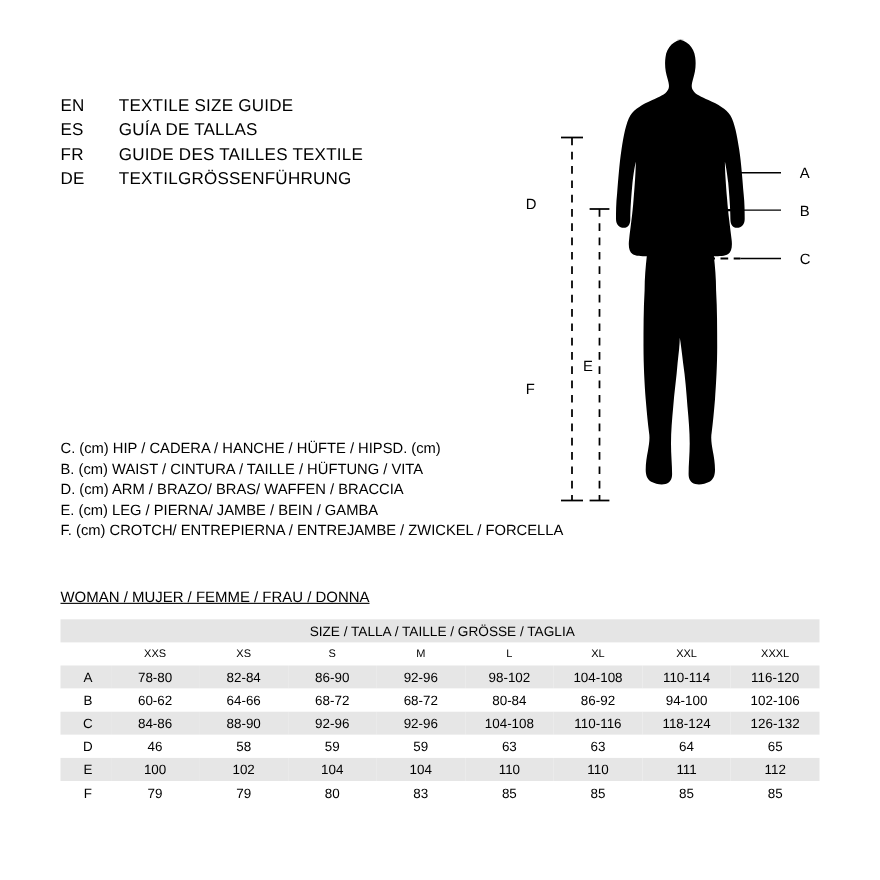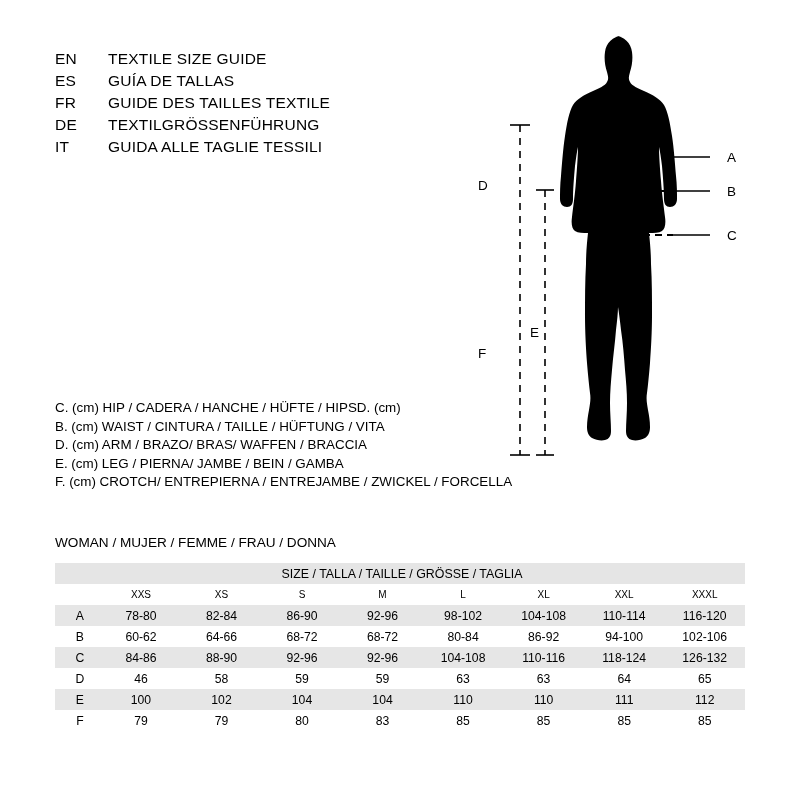--- a/index.html
+++ b/index.html
@@ -35,40 +35,42 @@
     height: 22px;
     font-size: 15.5px;
     letter-spacing: 0.2px;
   }
   .title-lang {
     width: 53px;
     flex: 0 0 53px;
   }
   .title-text {
     white-space: nowrap;
+    margin-top: 38px;
   }
 
   
   .legend-block {
     position: absolute;
     left: 55px;
     top: 400px;
     width: 470px;
   }
   .legend-row {
     font-size: 13.4px;
     height: 18.6px;
     white-space: nowrap;
   }
   .legend-gender {
     position: absolute;
     left: 55px;
     top: 535px;
     font-size: 13.6px;
     white-space: nowrap;
+    text-decoration: underline;
   }
 
   
   .table-wrap {
     position: absolute;
     left: 55px;
     top: 563px;
     width: 690px;
   }
   table.size-table {
@@ -135,24 +137,20 @@
       <span class="title-lang">ES</span>
       <span class="title-text">GUÍA DE TALLAS</span>
     </div>
     <div class="title-row">
       <span class="title-lang">FR</span>
       <span class="title-text">GUIDE DES TAILLES TEXTILE</span>
     </div>
     <div class="title-row">
       <span class="title-lang">DE</span>
       <span class="title-text">TEXTILGRÖSSENFÜHRUNG</span>
-    </div>
-    <div class="title-row">
-      <span class="title-lang">IT</span>
-      <span class="title-text">GUIDA ALLE TAGLIE TESSILI</span>
     </div>
   </div>
 
   <div class="figure">
     <svg width="300" height="470" viewBox="0 0 300 470" xmlns="http://www.w3.org/2000/svg">
 
       <g>
         <path fill="#000000" d="
           M152,6
           c-9,0 -16,7 -17,16

